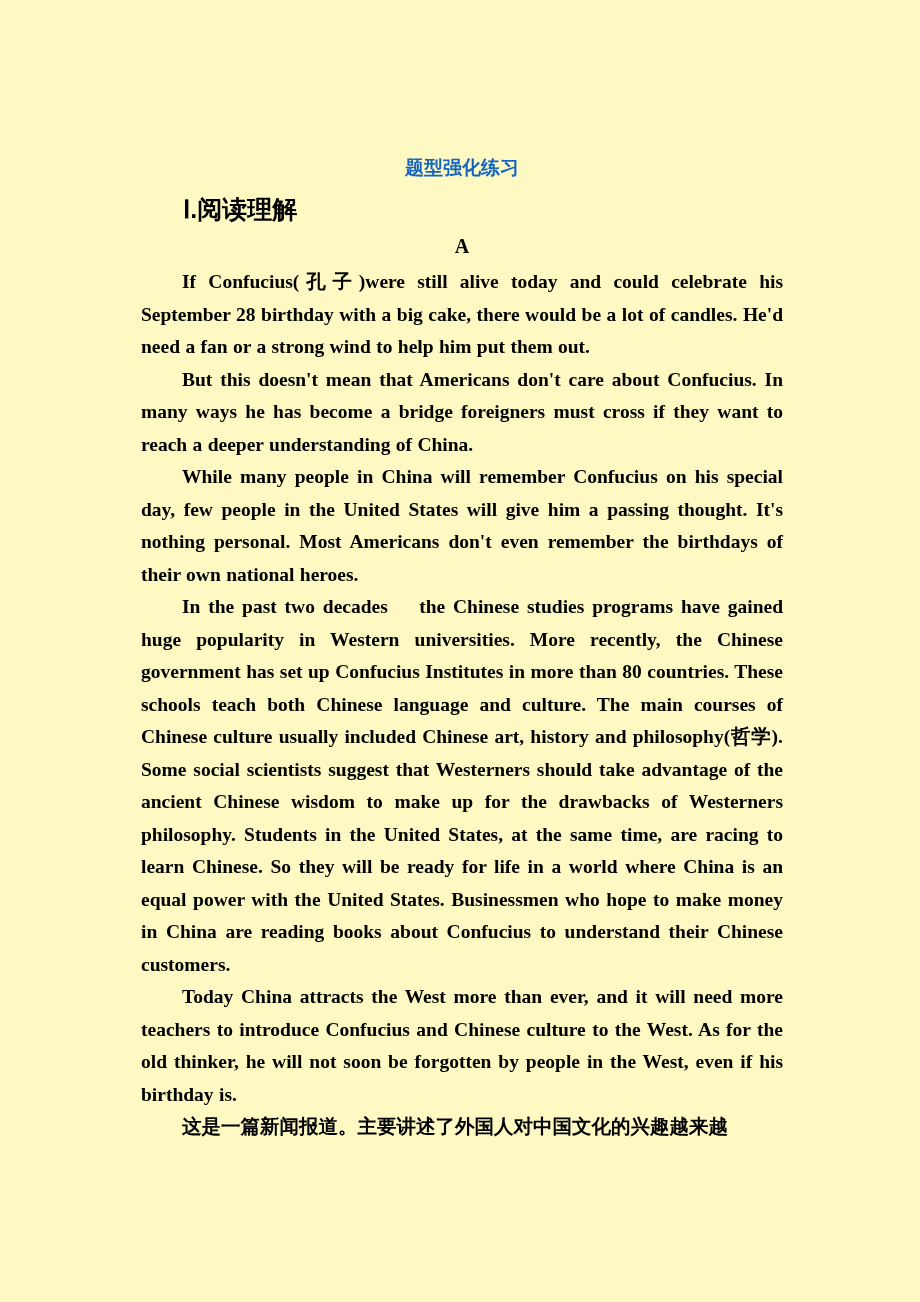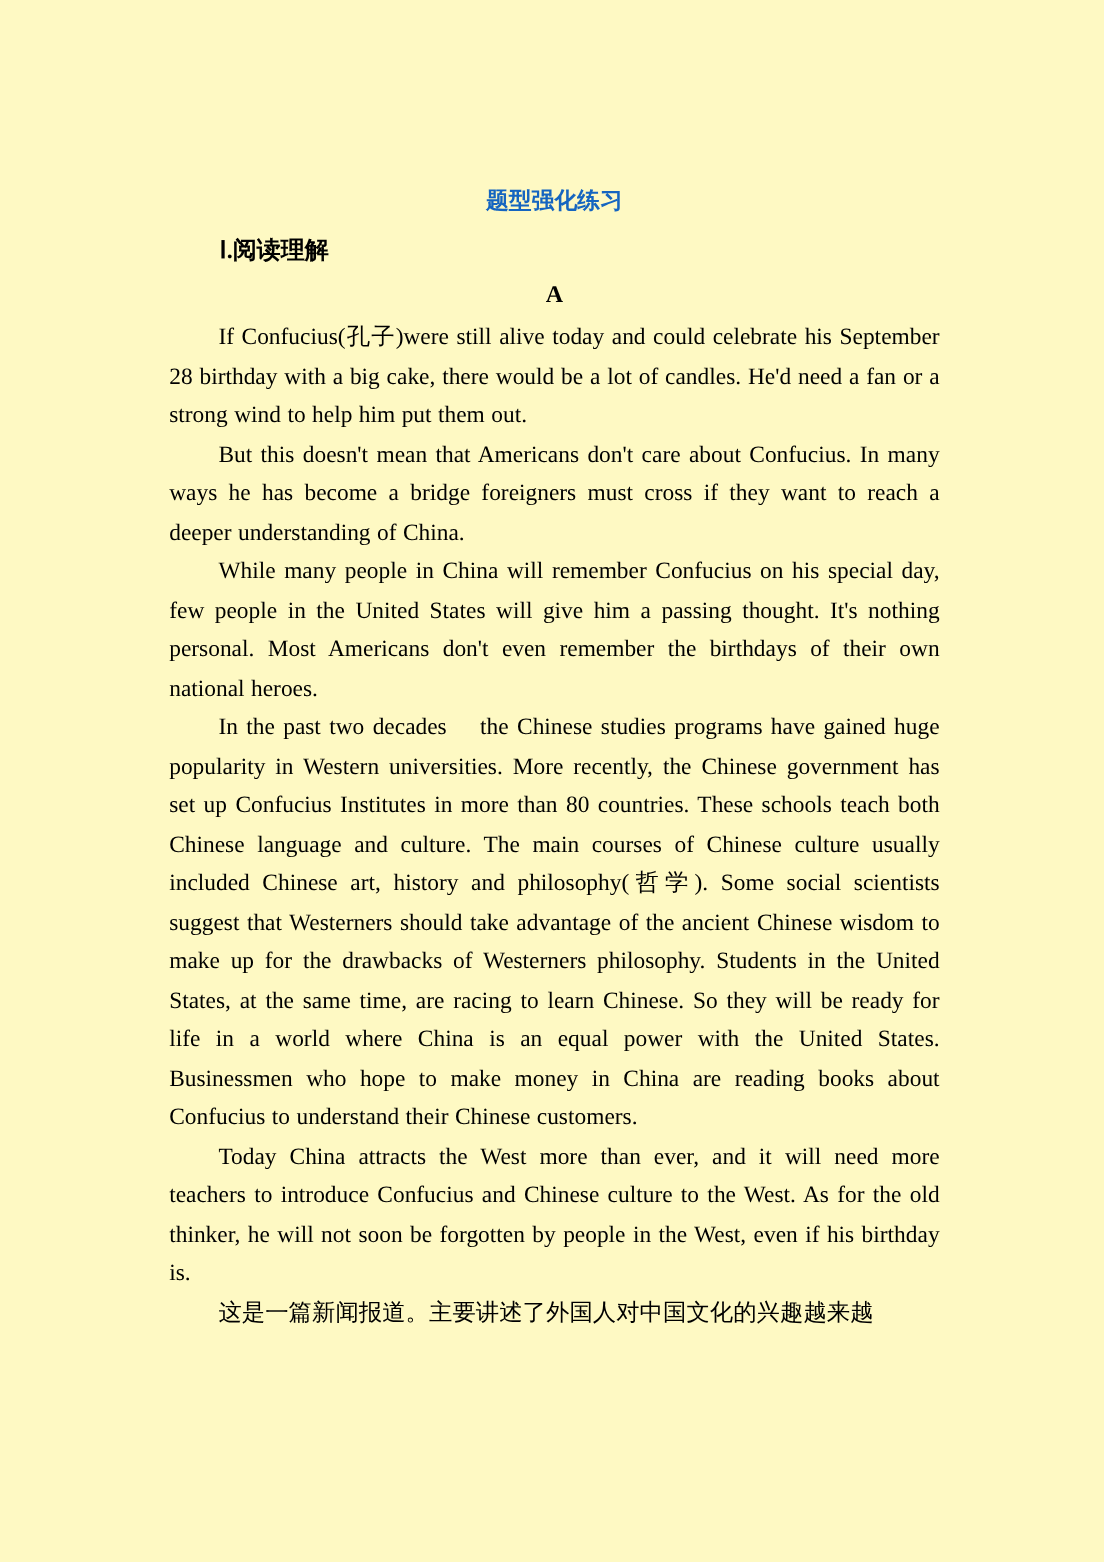--- a/index.html
+++ b/index.html
@@ -27,41 +27,42 @@
     margin: 0 0 15px 0;
     text-align: center;
     font-family: "Liberation Sans", "DejaVu Sans", sans-serif;
     font-weight: bold;
     font-size: 19px;
     line-height: 26px;
     color: #1565c0; 
   }
   .section-heading {
     margin: 0 0 11px 0;
-    font-family: Liberation Serif, serif;
+    font-family: Liberation Sans, sans-serif;
     font-weight: bold;
-    font-size: 20px;
+    font-size: 25px;
     line-height: 26px;
     color: #000000;
     text-indent: 42px;
   }
   .passage-label {
     margin: 0 0 6px 0;
     text-align: center;
     font-weight: bold;
     font-size: 20px;
     line-height: 27px;
   }
   .body-para {
     margin: 0;
     font-size: 19.5px;
     line-height: 32.5px;
     text-align: justify;
     text-indent: 41px;
     word-spacing: 0.5px;
+    font-weight: bold;
   }
 </style>
 </head>
 <body>
 
 <div class="page">
   <div class="content">
 
     <h1 class="doc-title">题型强化练习</h1>
 

